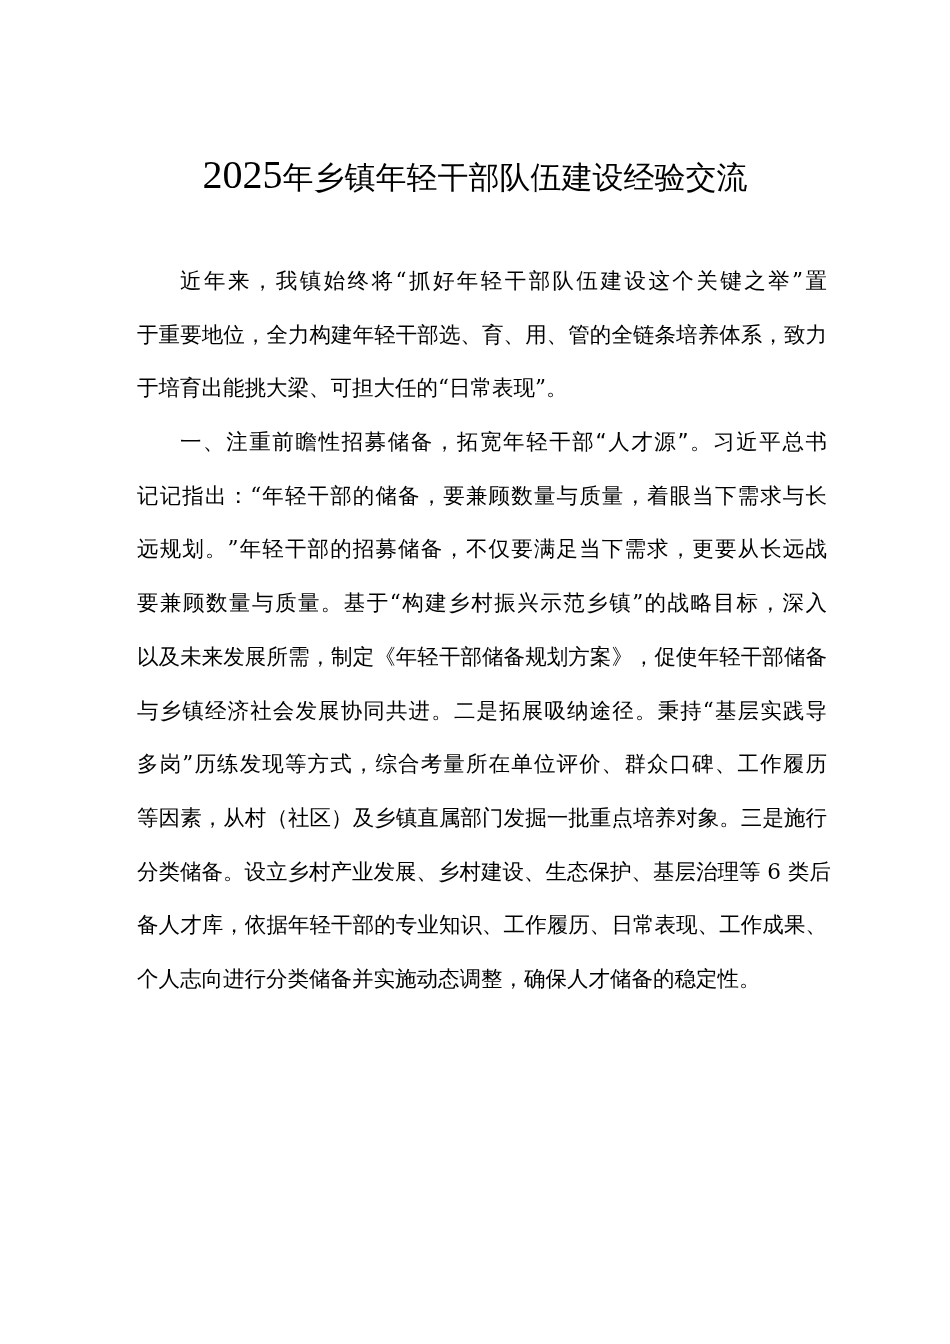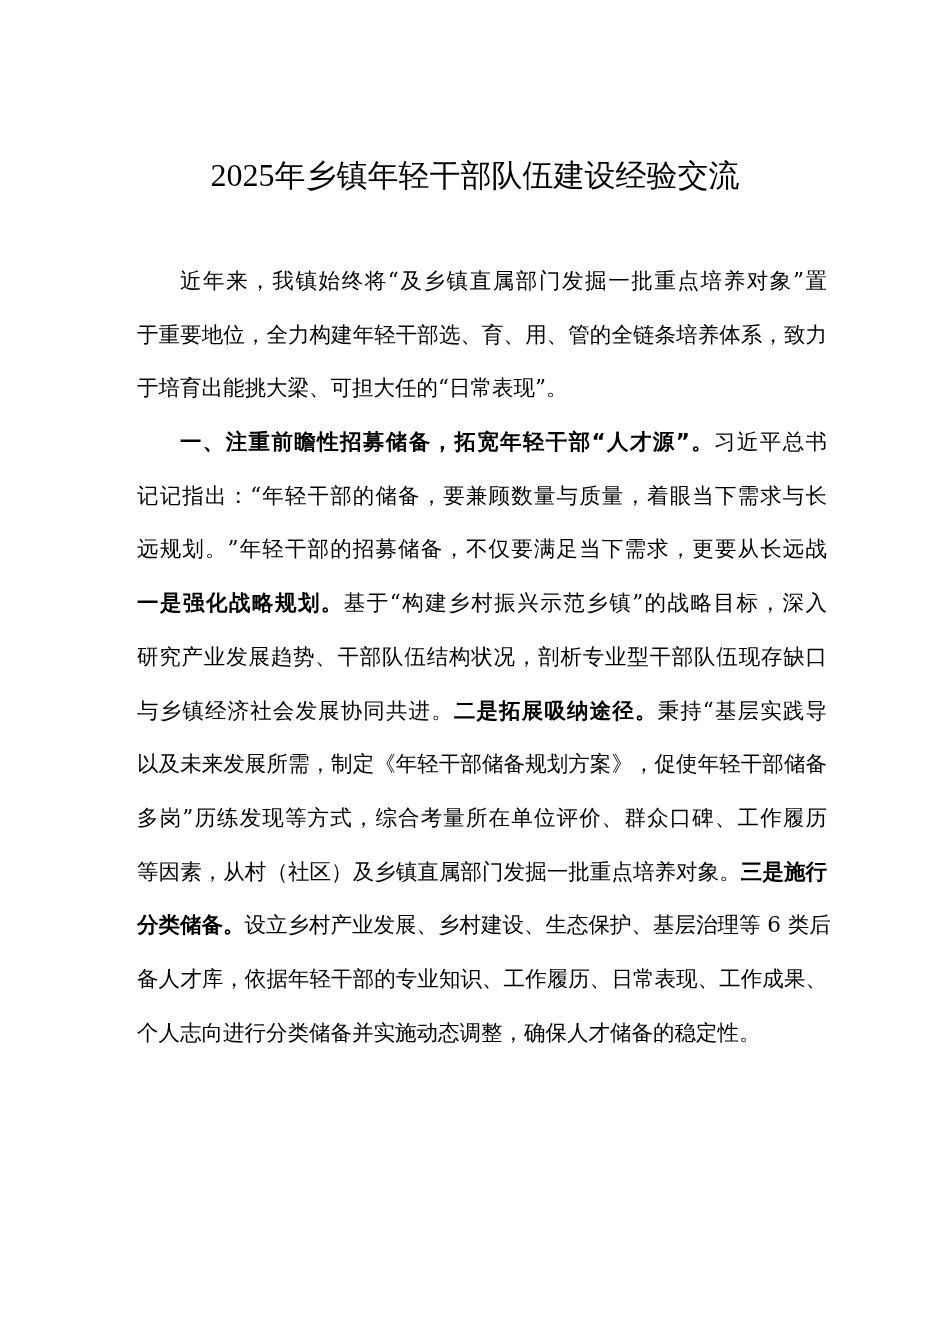--- a/index.html
+++ b/index.html
@@ -30,21 +30,21 @@
       width: 950px;
       text-align: center;
       font-family: "DejaVu Sans", "Liberation Sans", sans-serif;
       font-size: 31px;
       line-height: 44px;
       letter-spacing: 0px;
       font-weight: normal;
     }
     .title .num {
       font-family: "Liberation Serif", "DejaVu Serif", serif;
-      font-size: 32px;
+      font-size: 40px;
     }
     .body {
       position: absolute;
       left: 137px;
       top: 254px;
       width: 690px;
     }
     .line {
       height: 53.7px;
       line-height: 53.7px;
@@ -54,40 +54,39 @@
       text-align-last: justify;
       font-family: "DejaVu Serif", "Liberation Serif", serif;
     }
     .line.last {
       text-align-last: left;
     }
     .line.indent {
       padding-left: 43px;
     }
     .b {
-      font-weight: bold;
+      font-weight: normal;
       font-family: "DejaVu Sans", "Liberation Sans", sans-serif;
     }
   </style>
 </head>
 <body>
 
 <div class="page">
   <h1 class="title"><span class="num">2025</span><span>年乡镇年轻干部队伍建设经验交流</span></h1>
 
   <div class="body" id="doc-body">
-      <div class="line indent"><span>近年来，我镇始终将“及乡镇直属部门发掘一批重点培养对象”置</span></div>
+      <div class="line indent"><span>近年来，我镇始终将“抓好年轻干部队伍建设这个关键之举”置</span></div>
       <div class="line"><span>于重要地位，全力构建年轻干部选、育、用、管的全链条培养体系，致力</span></div>
       <div class="line last"><span>于培育出能挑大梁、可担大任的“日常表现”。</span></div>
       <div class="line indent"><span class="b">一、注重前瞻性招募储备，拓宽年轻干部“人才源”。</span><span>习近平总书</span></div>
       <div class="line"><span>记记指出：“年轻干部的储备，要兼顾数量与质量，着眼当下需求与长</span></div>
       <div class="line"><span>远规划。”年轻干部的招募储备，不仅要满足当下需求，更要从长远战</span></div>
-      <div class="line"><span class="b">一是强化战略规划。</span><span>基于“构建乡村振兴示范乡镇”的战略目标，深入</span></div>
-      <div class="line"><span>研究产业发展趋势、干部队伍结构状况，剖析专业型干部队伍现存缺口</span></div>
+      <div class="line"><span class="b">要兼顾数量与质量。</span><span>基于“构建乡村振兴示范乡镇”的战略目标，深入</span></div>
+      <div class="line"><span>以及未来发展所需，制定《年轻干部储备规划方案》，促使年轻干部储备</span></div>
       <div class="line"><span>与乡镇经济社会发展协同共进。</span><span class="b">二是拓展吸纳途径。</span><span>秉持“基层实践导</span></div>
-      <div class="line"><span>以及未来发展所需，制定《年轻干部储备规划方案》，促使年轻干部储备</span></div>
       <div class="line"><span>多岗”历练发现等方式，综合考量所在单位评价、群众口碑、工作履历</span></div>
       <div class="line"><span>等因素，从村（社区）及乡镇直属部门发掘一批重点培养对象。</span><span class="b">三是施行</span></div>
       <div class="line"><span class="b">分类储备。</span><span>设立乡村产业发展、乡村建设、生态保护、基层治理等 6 类后</span></div>
       <div class="line"><span>备人才库，依据年轻干部的专业知识、工作履历、日常表现、工作成果、</span></div>
       <div class="line last"><span>个人志向进行分类储备并实施动态调整，确保人才储备的稳定性。</span></div>
     </div>
 </div>
 
 </body></html>

